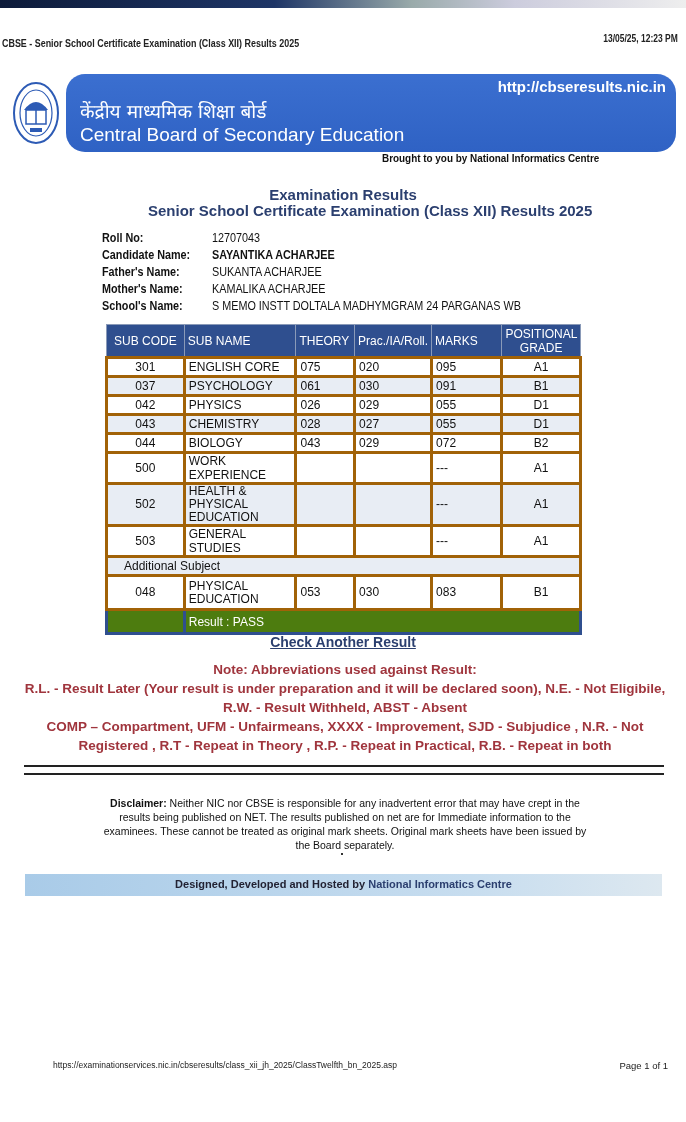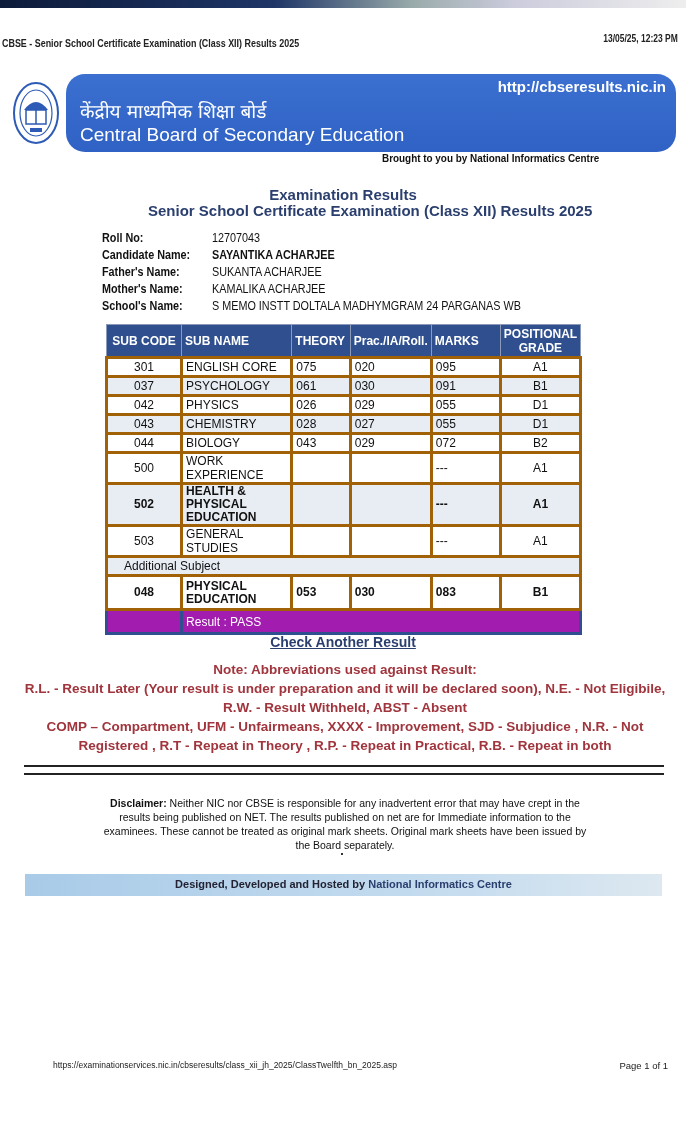--- a/index.html
+++ b/index.html
@@ -27,28 +27,28 @@
   .exam-title { position: absolute; top: 186px; width: 686px; text-align: center; font-size: 15px; font-weight: bold; color: #2b3f6f; }
   .exam-subtitle { position: absolute; top: 202px; left: 148px; font-size: 15px; font-weight: bold; color: #2b3f6f; }
 
   .info { position: absolute; top: 228px; left: 102px; font-size: 12px; }
   .info-row { display: flex; height: 17px; align-items: flex-end; }
   .info-label { width: 110px; font-weight: bold; transform: scaleX(0.9); transform-origin: left; }
   .info-value { transform: scaleX(0.9); transform-origin: left; white-space: nowrap; }
   .info-value.bold { font-weight: bold; }
 
   table.results { position: absolute; top: 324px; left: 105px; width: 477px; border-collapse: collapse; font-size: 12px; }
-  table.results th { background: #2f4f8f; color: #fff; font-weight: bold; height: 33px; border: 1px solid #8a9ab8; text-align: left; padding: 0 3px; }
+  table.results th { background: #2f4f8f; color: #fff; font-weight: normal; height: 33px; border: 1px solid #8a9ab8; text-align: left; padding: 0 3px; }
   table.results th.center { text-align: center; }
   table.results td { border: 3px solid #a16207; padding: 0 3px; height: 19px; }
   table.results tr.alt td { background: #e8edf4; }
   table.results td.center { text-align: center; }
-  table.results td.tall { height: 34px; line-height: 13px; font-weight: bold; }
+  table.results td.tall { height: 34px; line-height: 13px; }
   table.results td.addl { font-weight: normal; padding-left: 16px; height: 19px; }
-  table.results tr.result-row td { background: #a21caf; color: #fff; height: 24px; border-color: #2f4f8f; }
+  table.results tr.result-row td { background: #4d7c0f; color: #fff; height: 24px; border-color: #2f4f8f; }
   .col-code { width: 86px; } .col-name { width: 116px; } .col-theory { width: 59px; }
   .col-prac { width: 71px; } .col-marks { width: 75px; } .col-grade { width: 70px; }
 
   .check-link { position: absolute; top: 634px; width: 686px; text-align: center; font-size: 14px; font-weight: bold; color: #2b3f6f; text-decoration: underline; }
   .note { position: absolute; top: 660px; left: 20px; width: 650px; text-align: center; color: #a0353d; font-weight: bold; font-size: 13.5px; line-height: 19px; }
 
   .hr1 { position: absolute; top: 765px; left: 24px; width: 640px; border-top: 2px solid #222; }
   .hr2 { position: absolute; top: 773px; left: 24px; width: 640px; border-top: 2px solid #222; }
 
   .disclaimer { position: absolute; top: 796px; left: 100px; width: 490px; text-align: center; font-size: 10.5px; line-height: 14px; }

